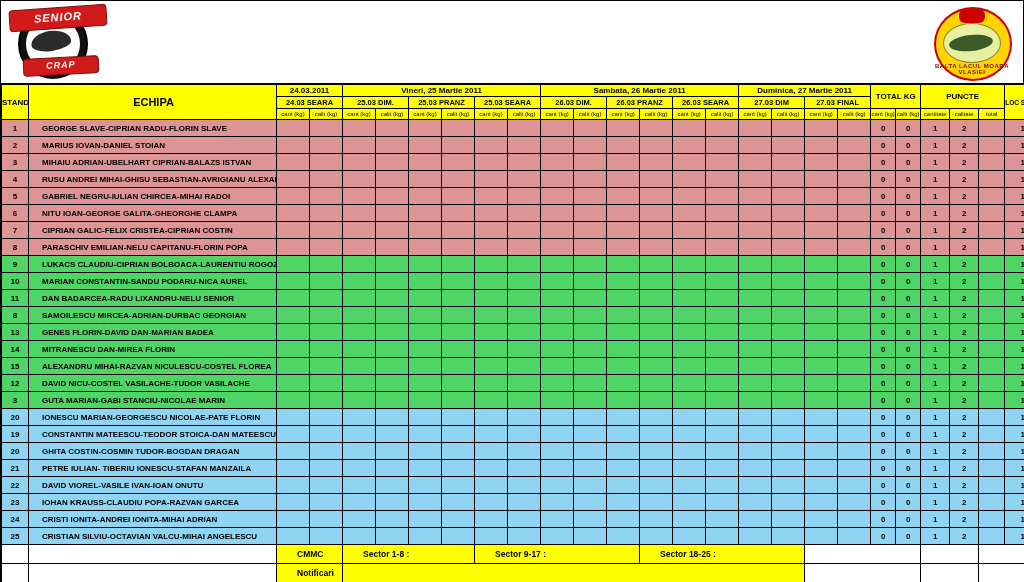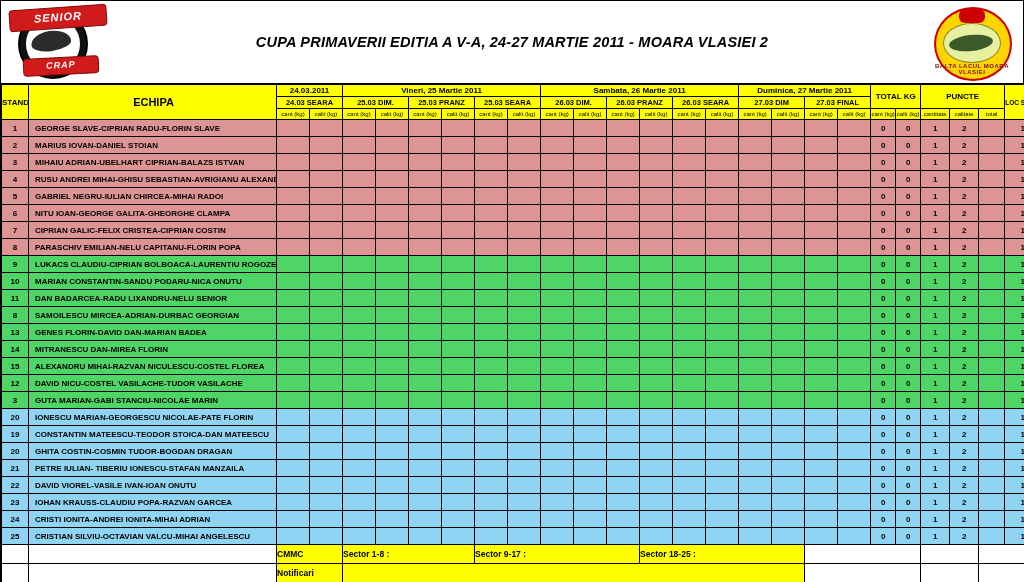--- a/index.html
+++ b/index.html
@@ -92,43 +92,42 @@
   .hdr-unit{font-size:6px;height:10px;font-weight:normal;}
   .stand-col{width:27px;}
   .team-col{width:248px;text-align:left;padding-left:2px;font-size:8px;}
   .loc-col{width:36px;}
 
   tbody tr{height:17px;}
   .g1 td{background:#dc9494;}
   .g2 td{background:#4fd466;}
   .g3 td{background:#8fd4f2;}
   tbody td{font-size:8px;}
-  tbody .team{text-align:left;padding-left:6px;}
+  tbody .team{text-align:left;padding-left:13px;}
 
   
-  .foot td{background:#ffff00;height:18px;text-align:left;padding-left:0;font-size:8.5px;}
+  .foot td{background:#ffff00;height:18px;text-align:left;padding-left:20px;font-size:8.5px;}
   .foot .blank{background:#ffffff;}
 </style>
 </head>
 <body>
 
 <div class="page">
 
   <div class="header">
     <div class="logo-left">
       <div class="crest">
         <div class="ring"></div>
         <div class="inner"></div>
         <div class="fish"></div>
         <div class="banner-top">SENIOR</div>
         <div class="banner-bot">CRAP</div>
       </div>
     </div>
 
-    <div class="title">CUPA PRIMAVERII EDITIA A V-A, 24-27 MARTIE 2011 - MOARA VLASIEI 2</div>
 
     <div class="logo-right">
       <div class="rlogo">
         <div class="circ"></div>
         <div class="mid"></div>
         <div class="hook"></div>
         <div class="fish2"></div>
         <div class="txt">BALTA LACUL MOARA VLASIEI</div>
       </div>
     </div>
@@ -461,21 +460,21 @@
           <td></td>
           <td>0</td>
           <td>0</td>
           <td>1</td>
           <td>2</td>
           <td></td>
           <td>1</td>
         </tr>
         <tr class="g2">
           <td>10</td>
-          <td class="team">MARIAN CONSTANTIN-SANDU PODARU-NICA ONUTU</td>
+          <td class="team">MARIAN CONSTANTIN-SANDU PODARU-NICA AUREL</td>
           <td></td>
           <td></td>
           <td></td>
           <td></td>
           <td></td>
           <td></td>
           <td></td>
           <td></td>
           <td></td>
           <td></td>

